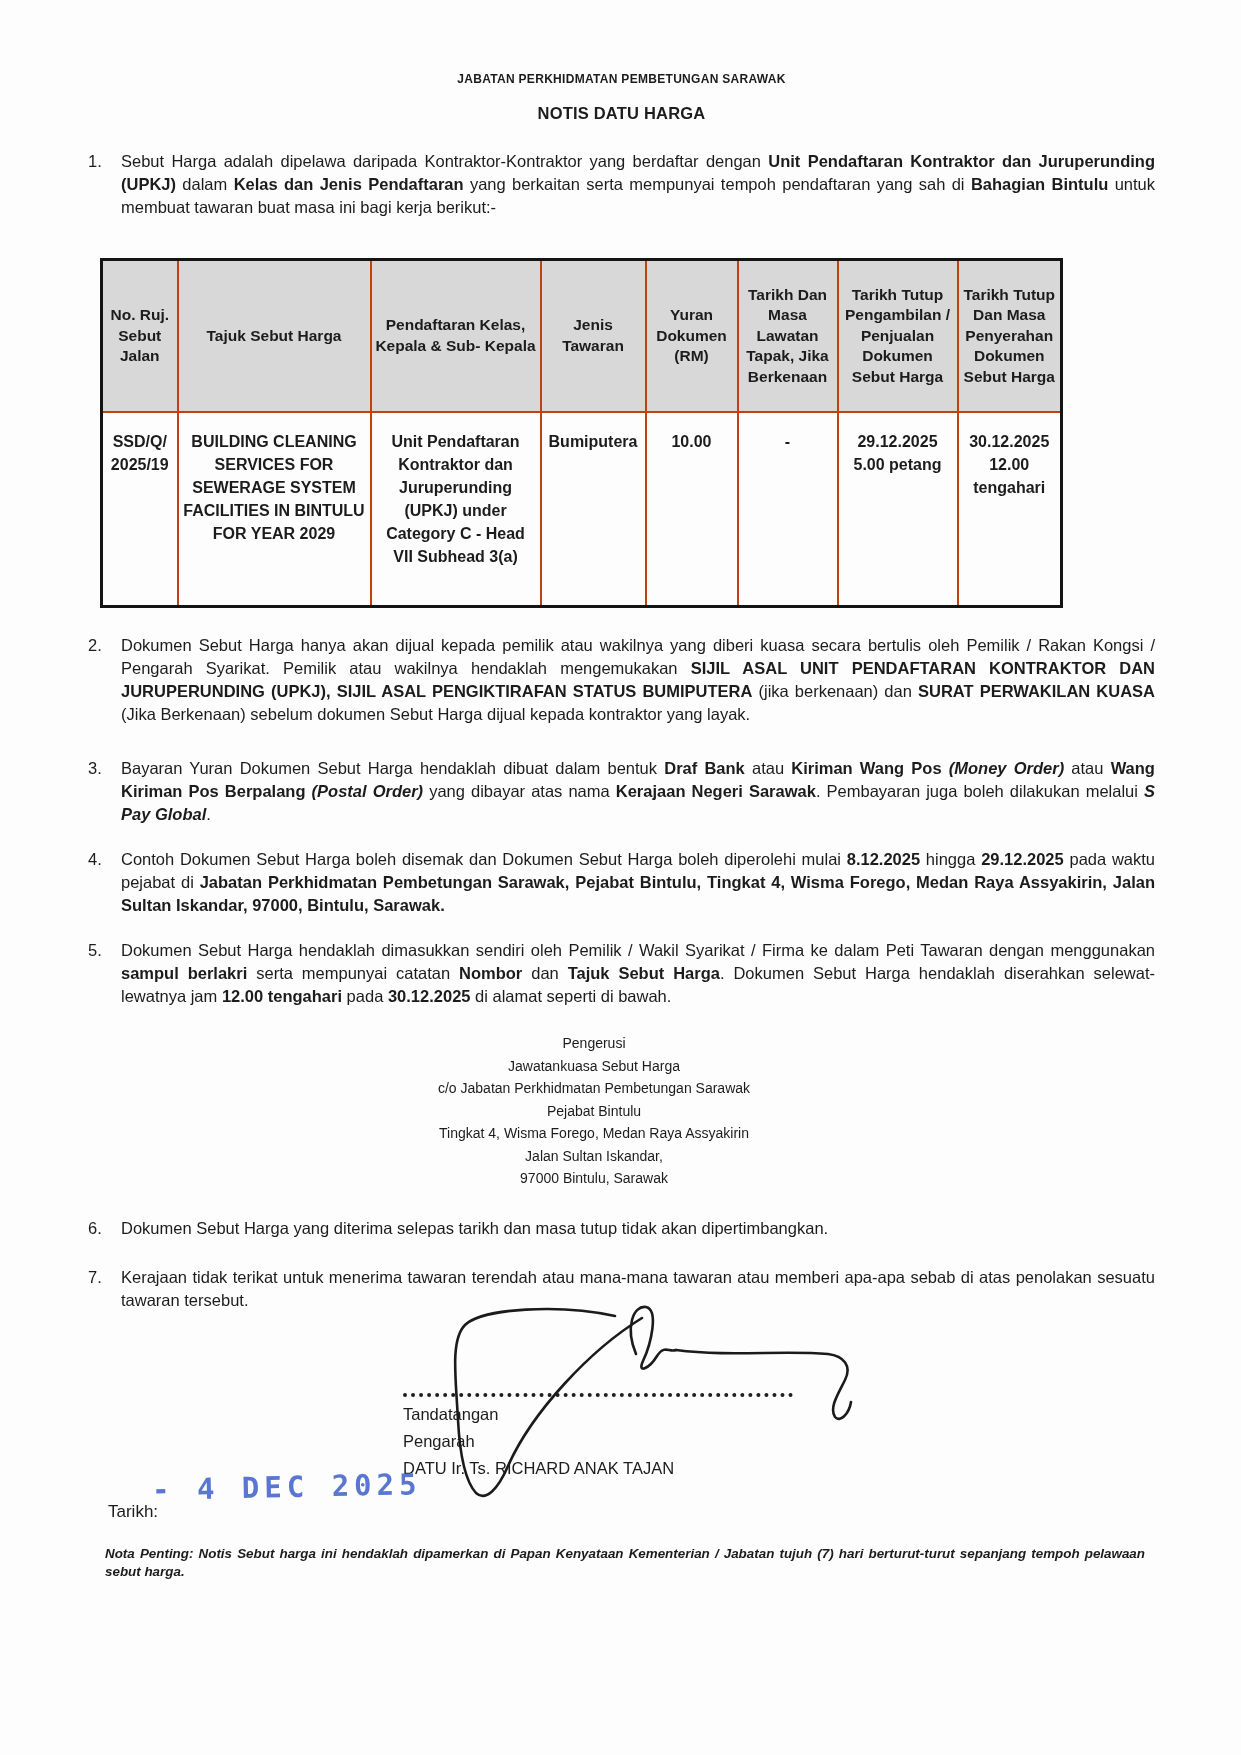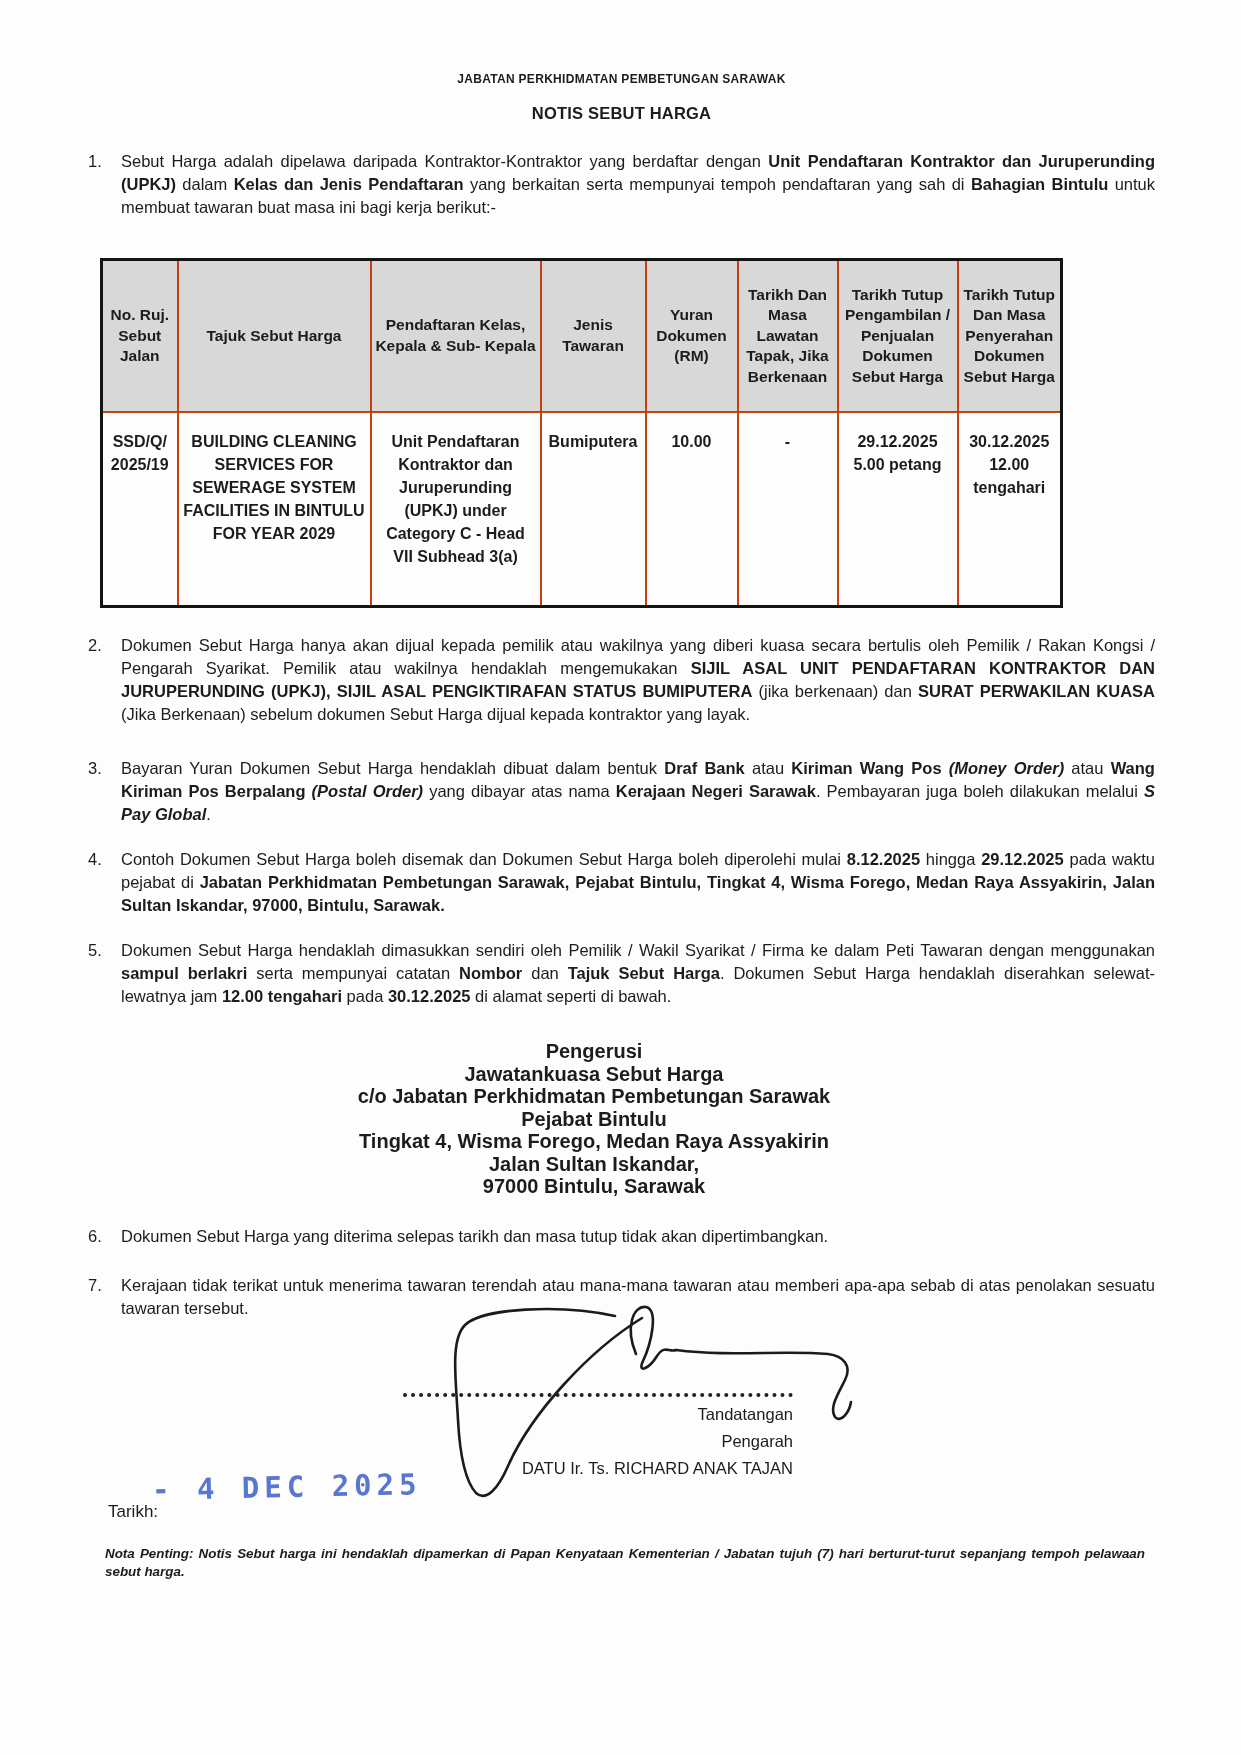--- a/index.html
+++ b/index.html
@@ -57,39 +57,39 @@
   }
   table.qtable td {
     font-size:16px; line-height:23px;
     vertical-align:top;
     padding:17px 3px 10px 3px;
     height:195px;
     background:#fdfdfd;
   }
 
   .address-block {
-    margin-top:32px;
+    margin-top:24px;
     margin-right:55px;
     text-align:center;
-    font-weight:bold;
-    font-size:20px;
+    font-weight:normal;
+    font-size:14px;
     line-height:22.5px;
   }
 
   .sig-ink { position:absolute; left:440px; top:1298px; width:420px; height:208px; }
   .sig-ink path { fill:none; stroke:#1b1b1b; stroke-width:2.6; stroke-linecap:round; }
 
   .dotted-line {
     position:absolute; left:403px; top:1385px;
     width:390px; height:12px;
     border-bottom:4px dotted #1f1f1f;
   }
   .sig-labels {
     position:absolute; left:403px; top:1401px; width:390px;
-    text-align:right; font-size:16.5px; line-height:27px;
+    text-align:left; font-size:16.5px; line-height:27px;
   }
 
   .date-label {
     position:absolute; left:108px; top:1502px;
     font-size:17px;
   }
   .date-stamp {
     position:absolute; left:152px; top:1470px;
     font-family:"DejaVu Sans Mono", monospace;
     font-weight:bold; font-size:29px; letter-spacing:5px;
@@ -104,21 +104,21 @@
     font-weight:bold; font-style:italic;
     text-align:justify;
   }
 </style>
 </head>
 <body>
 
 <div class="page">
 
   <div class="doc-title">JABATAN PERKHIDMATAN PEMBETUNGAN SARAWAK</div>
-  <div class="doc-subtitle">NOTIS SEBUT HARGA</div>
+  <div class="doc-subtitle">NOTIS DATU HARGA</div>
 
   <div class="item item-1">
     <div class="num">1.</div>
     <div class="body"><span>Sebut Harga adalah dipelawa daripada Kontraktor-Kontraktor yang berdaftar dengan </span><span class="b">Unit Pendaftaran Kontraktor dan Juruperunding (UPKJ)</span><span> dalam </span><span class="b">Kelas dan Jenis Pendaftaran</span><span> yang berkaitan serta mempunyai tempoh pendaftaran yang sah di </span><span class="b">Bahagian Bintulu</span><span> untuk membuat tawaran buat masa ini bagi kerja berikut:-</span></div>
   </div>
 
   <table class="qtable">
     <colgroup>
       <col style="width:76px">
         <col style="width:193px">

